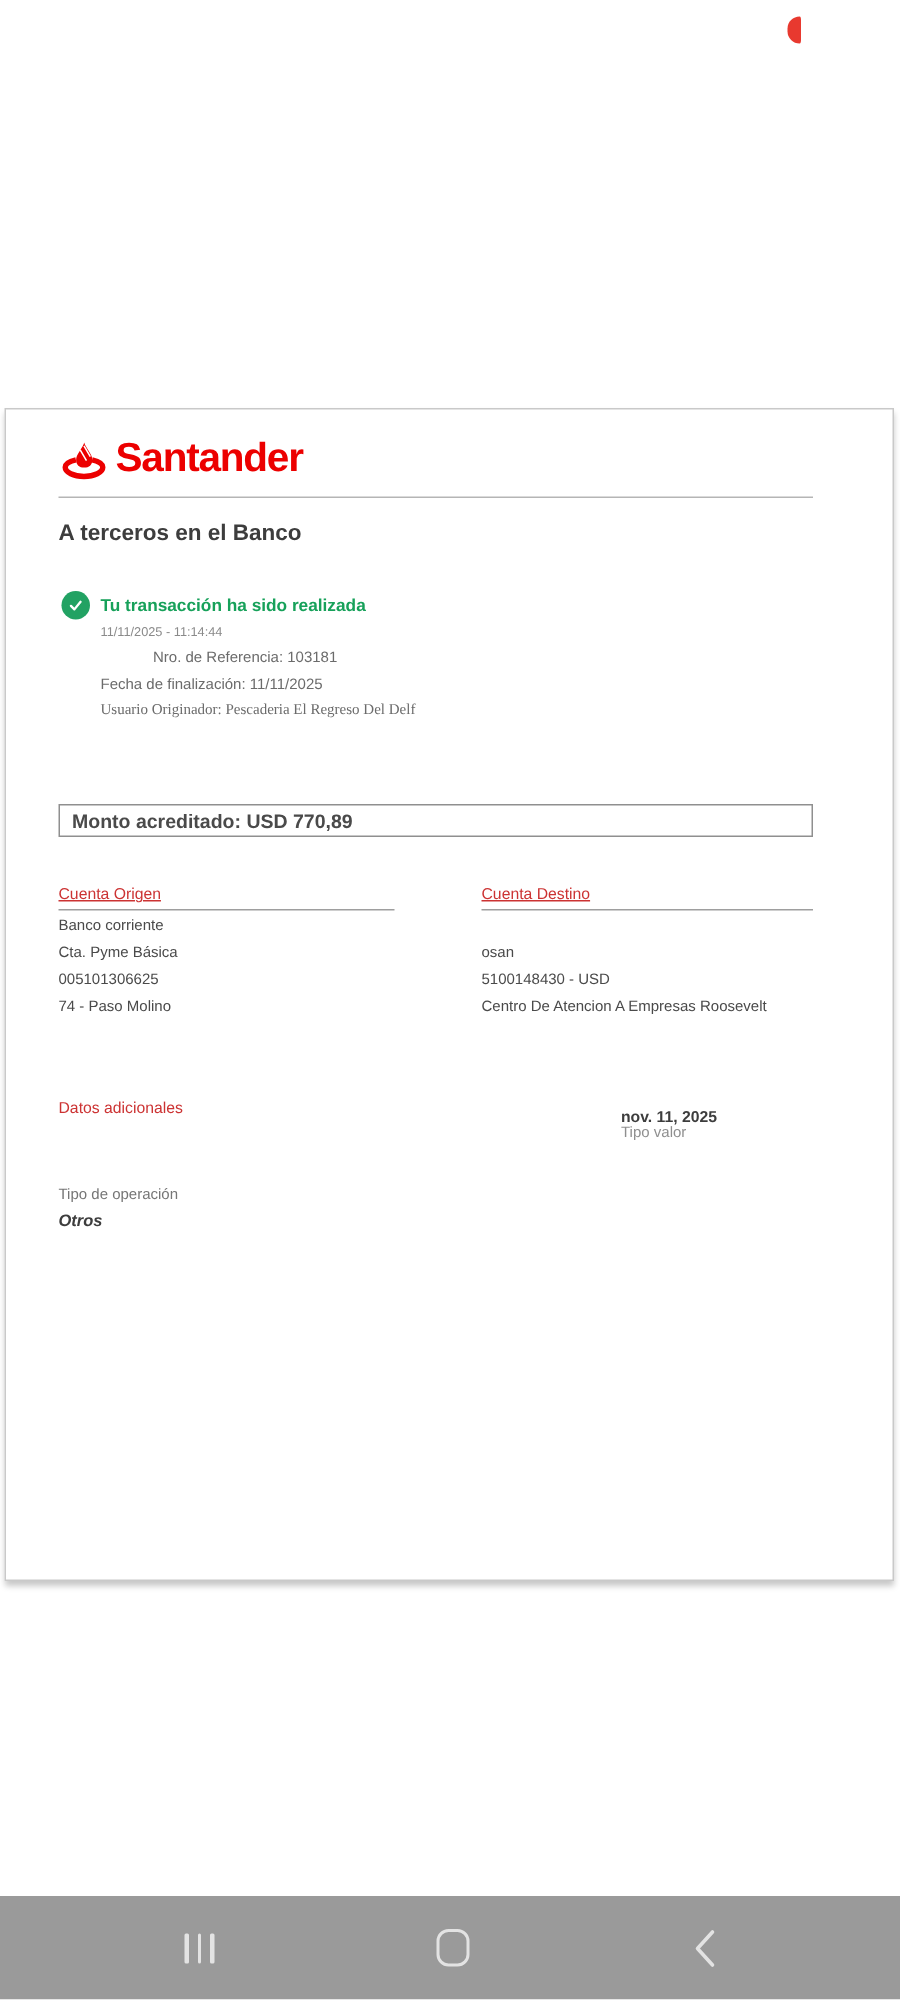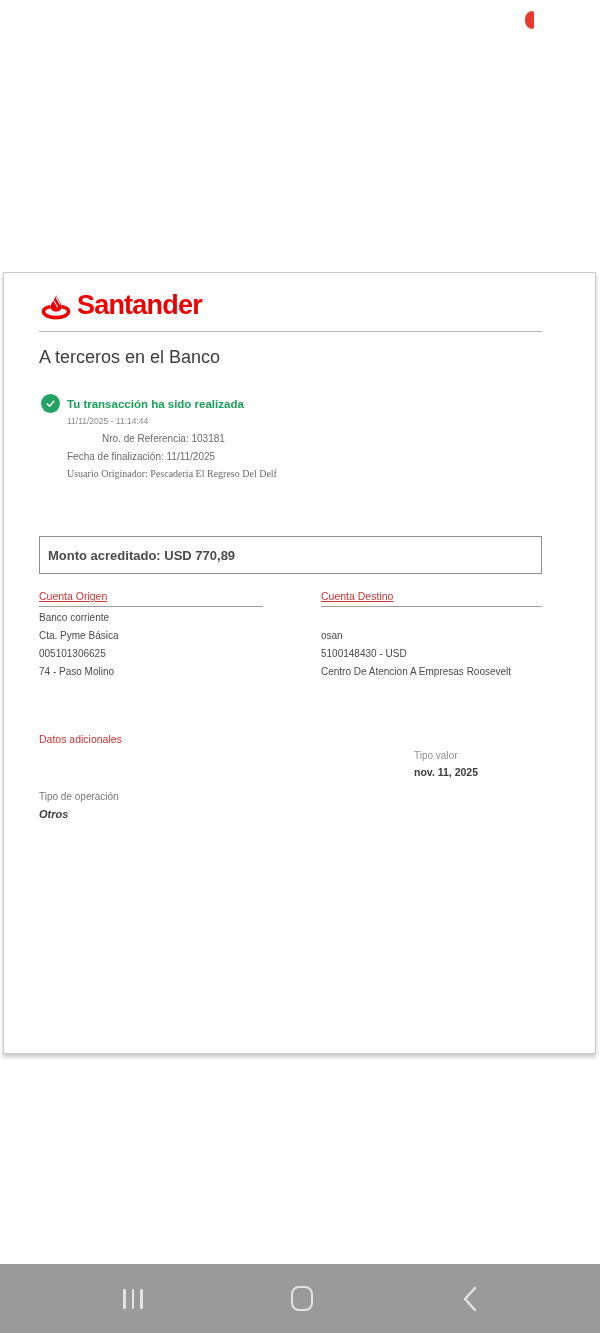--- a/index.html
+++ b/index.html
@@ -14,45 +14,45 @@
   .page { position:absolute; top:272px; left:3px; width:593px; height:782px;
           background:#ffffff; border:1px solid #c9c9c9;
           box-shadow:0 3px 4px rgba(0,0,0,0.22); }
 
   .logo-row { position:absolute; top:17px; left:34px; display:flex; align-items:flex-end; }
   .flame-svg { width:36px; height:28px; margin-right:3px; }
   .brand-text { color:#EC0000; font-size:27px; font-weight:700; letter-spacing:-0.8px; }
 
   .logo-rule { position:absolute; top:58px; left:35px; width:503px; border-top:1px solid #b5b5b5; }
 
-  .doc-title { position:absolute; top:74px; left:35px; font-size:18px; font-weight:400; color:#3d3d3d; }
+  .doc-title { position:absolute; top:74px; left:35px; font-size:15px; font-weight:700; color:#3d3d3d; }
 
   .check-circle { position:absolute; top:121px; left:37px; width:19px; height:19px;
                   border-radius:50%; background:#22a263; display:flex; align-items:center; justify-content:center; }
   .status-msg { position:absolute; top:125px; left:63px; font-size:11.5px; font-weight:700; color:#17a15a; }
   .status-dt  { position:absolute; top:143px; left:63px; font-size:8.5px; color:#8a8a8a; }
   .status-ln  { position:absolute; left:63px; font-size:10px; color:#6b6b6b; }
   .ln-ref  { top:160px;padding-left:35px; }
   .ln-fin  { top:178px; }
   .ln-orig { top:195px;font-family:Liberation Serif, serif; }
 
-  .amount-box { position:absolute; top:263px; left:35px; width:503px; height:38px;
+  .amount-box { position:absolute; top:263px; left:35px; width:503px; height:22px;
                 border:1px solid #8f8f8f; display:flex; align-items:center; padding-left:8px; }
   .amount-text { font-size:13px; font-weight:700; color:#4a4a4a; }
 
   .col { position:absolute; top:317px; }
   .col-origin { left:35px; width:224px; }
   .col-dest   { left:317px; width:221px; }
   .col-header { font-size:10.5px; color:#cc3333; padding-bottom:4px; border-bottom:1px solid #9e9e9e;text-decoration:underline; }
   .col-line { height:18px; line-height:18px; font-size:10px; color:#4a4a4a; margin-top:0; }
   .col-lines { margin-top:2px; }
 
   .adicionales-header { position:absolute; top:460px; left:35px; font-size:10.5px; color:#cc3333; }
   .fv-label { position:absolute; top:477px; left:410px; font-size:10px; color:#8f8f8f; }
-  .fv-value { position:absolute; top:493px; left:410px; font-size:10.5px; font-weight:600; color:#3d3d3d; }
+  .fv-value { position:absolute; top:466px; left:410px; font-size:10.5px; font-weight:600; color:#3d3d3d; }
   .tipo-label { position:absolute; top:518px; left:35px; font-size:10px; color:#767676; }
   .tipo-value { position:absolute; top:535px; left:35px; font-size:11px; font-weight:600; color:#3d3d3d;font-style:italic; }
 
   
   .navbar { position:absolute; left:0; top:1264px; width:600px; height:69px; background:#9a9a9a; }
   .nav-btn { position:absolute; top:0; height:69px; width:80px; display:flex;
              align-items:center; justify-content:center; background:none; border:none; cursor:pointer; }
   .btn-recents { left:93px; }
   .btn-home    { left:262px; }
   .btn-back    { left:430px; }

